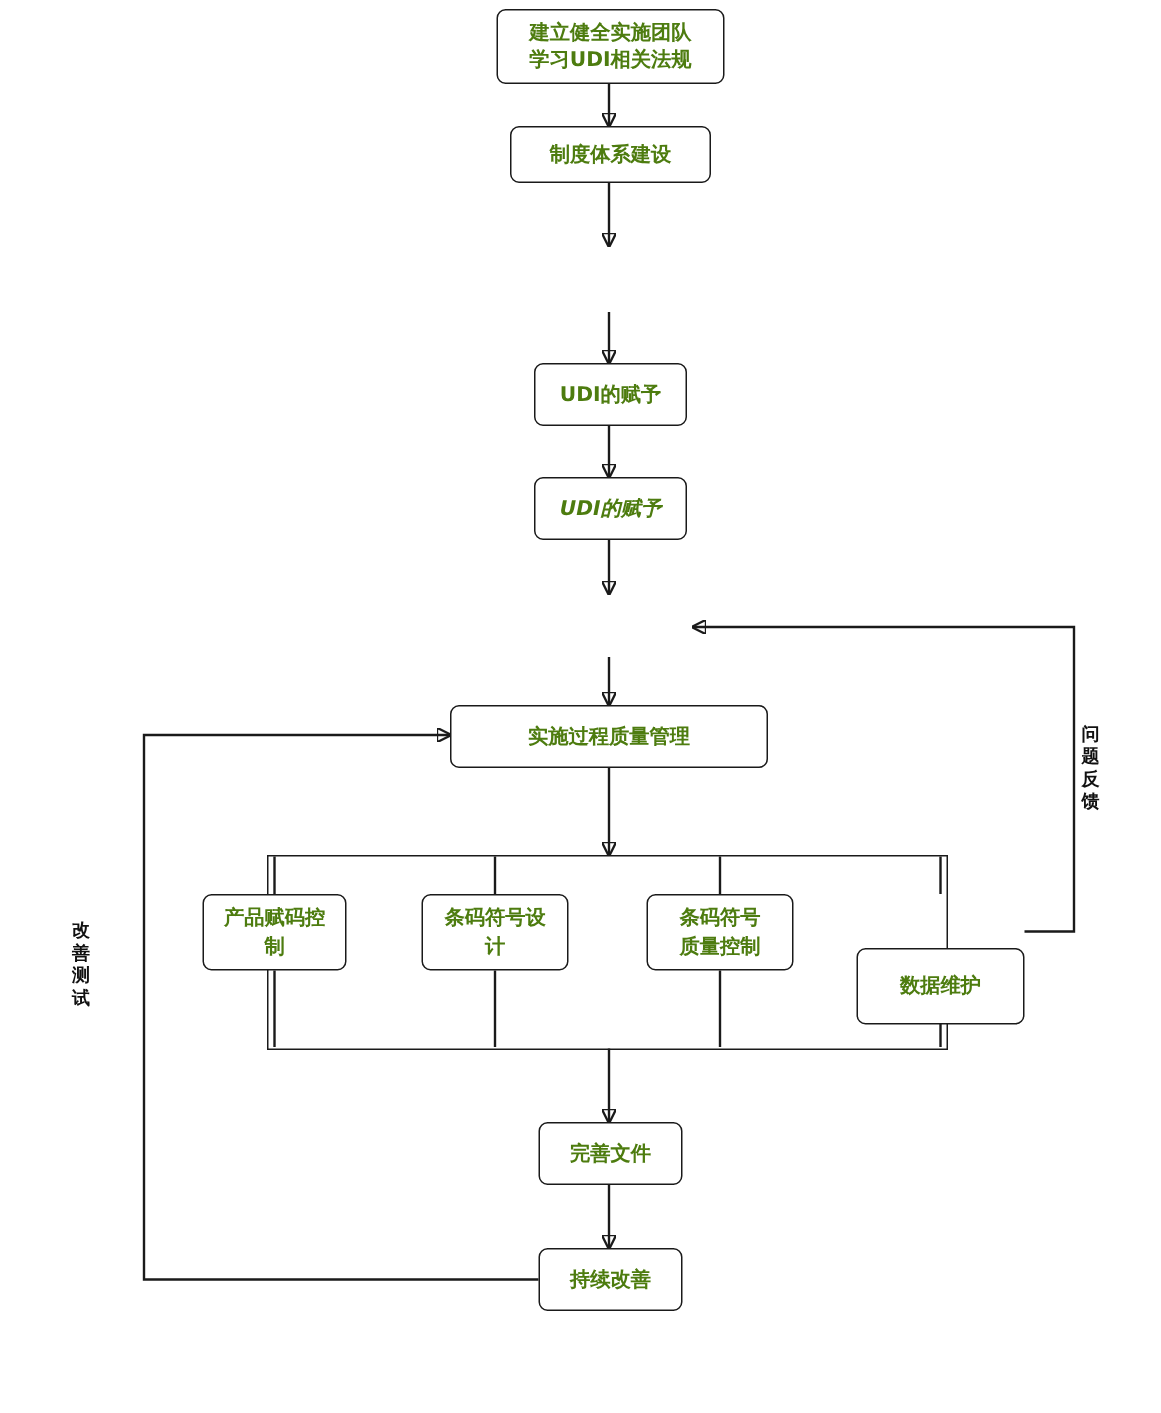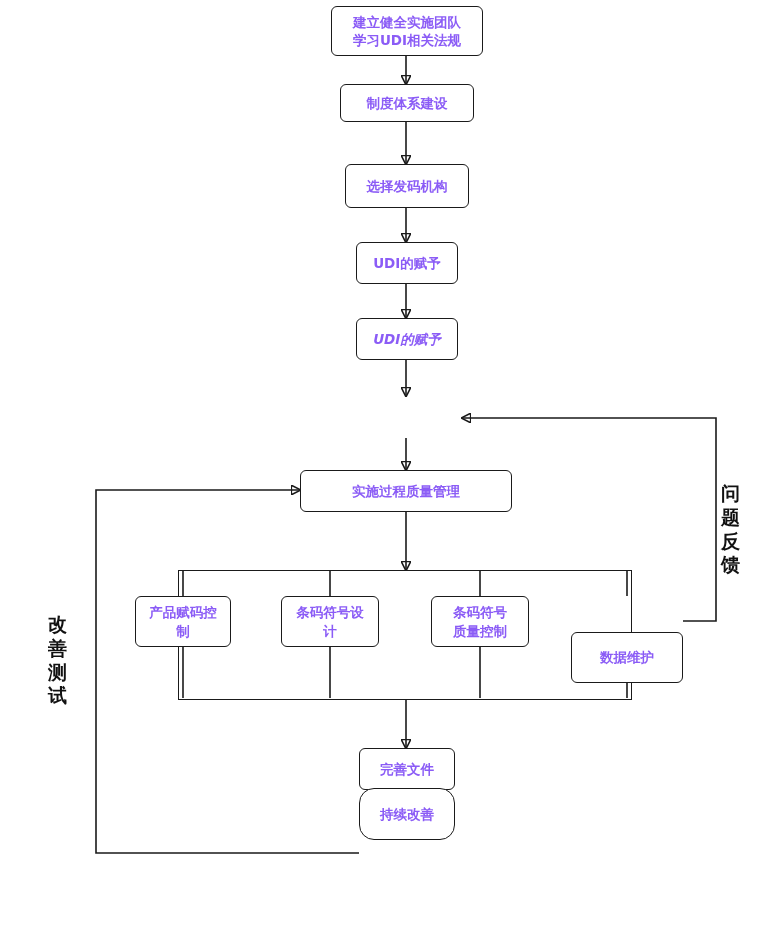--- a/index.html
+++ b/index.html
@@ -22,28 +22,28 @@
     box-sizing: border-box;
     border: 1.6px solid #1a1a1a;
     border-radius: 6px;
     background: #ffffff;
     display: flex;
     align-items: center;
     justify-content: center;
     text-align: center;
     font-size: 13.5px;
     line-height: 1.35;
-    color: #8b5cf6;
+    color: #4d7c0f;
     font-weight: 600;
     padding: 2px 4px;
     white-space: pre-line;
   }
   .vlabel {
     position: absolute;
-    font-size: 19px;
+    font-size: 12px;
     font-weight: 600;
     color: #111111;
     line-height: 1.25;
     width: 16px;
     word-break: break-all;
   }
   .group-box {
     position: absolute;
     box-sizing: border-box;
     border: 1.6px solid #1a1a1a;
@@ -108,21 +108,20 @@
     <path d="M 359 853 L 96 853 L 96 490 L 300 490" marker-end="url(#arrow)"></path>
   </svg>
 
   <div class="group-box" style="left:178px; top:570px; width:454px; height:130px;"></div>
 
   <div class="node" style="left:331px; top:6px; width:152px; height:50px;">建立健全实施团队
 学习UDI相关法规</div>
 
   <div class="node" style="left:340px; top:84px; width:134px; height:38px;">制度体系建设</div>
 
-  <div class="node" style="left:345px; top:164px; width:124px; height:44px;">选择发码机构</div>
 
   <div class="node" style="left:356px; top:242px; width:102px; height:42px;">UDI的赋予</div>
 
   <div class="node" style="left:356px; top:318px; width:102px; height:42px;font-style:italic;">UDI的赋予</div>
 
 
   <div class="node" style="left:300px; top:470px; width:212px; height:42px;">实施过程质量管理</div>
 
   <div class="node" style="left:135px; top:596px; width:96px; height:51px;">产品赋码控
 制</div>
@@ -130,19 +129,19 @@
   <div class="node" style="left:281px; top:596px; width:98px; height:51px;">条码符号设
 计</div>
 
   <div class="node" style="left:431px; top:596px; width:98px; height:51px;">条码符号
 质量控制</div>
 
   <div class="node" style="left:571px; top:596px; width:112px; height:51px;margin-top:36px;">数据维护</div>
 
   <div class="node" style="left:359px; top:748px; width:96px; height:42px;">完善文件</div>
 
-  <div class="node" style="left:359px; top:788px; width:96px; height:52px;border-radius:15px;">持续改善</div>
+  <div class="node" style="left:359px; top:832px; width:96px; height:42px;">持续改善</div>
 
   <div class="vlabel" style="left:721px; top:482px;">问题反馈</div>
 
   <div class="vlabel" style="left:48px; top:613px;">改善测试</div>
 
 </div>
 
 </body></html>

